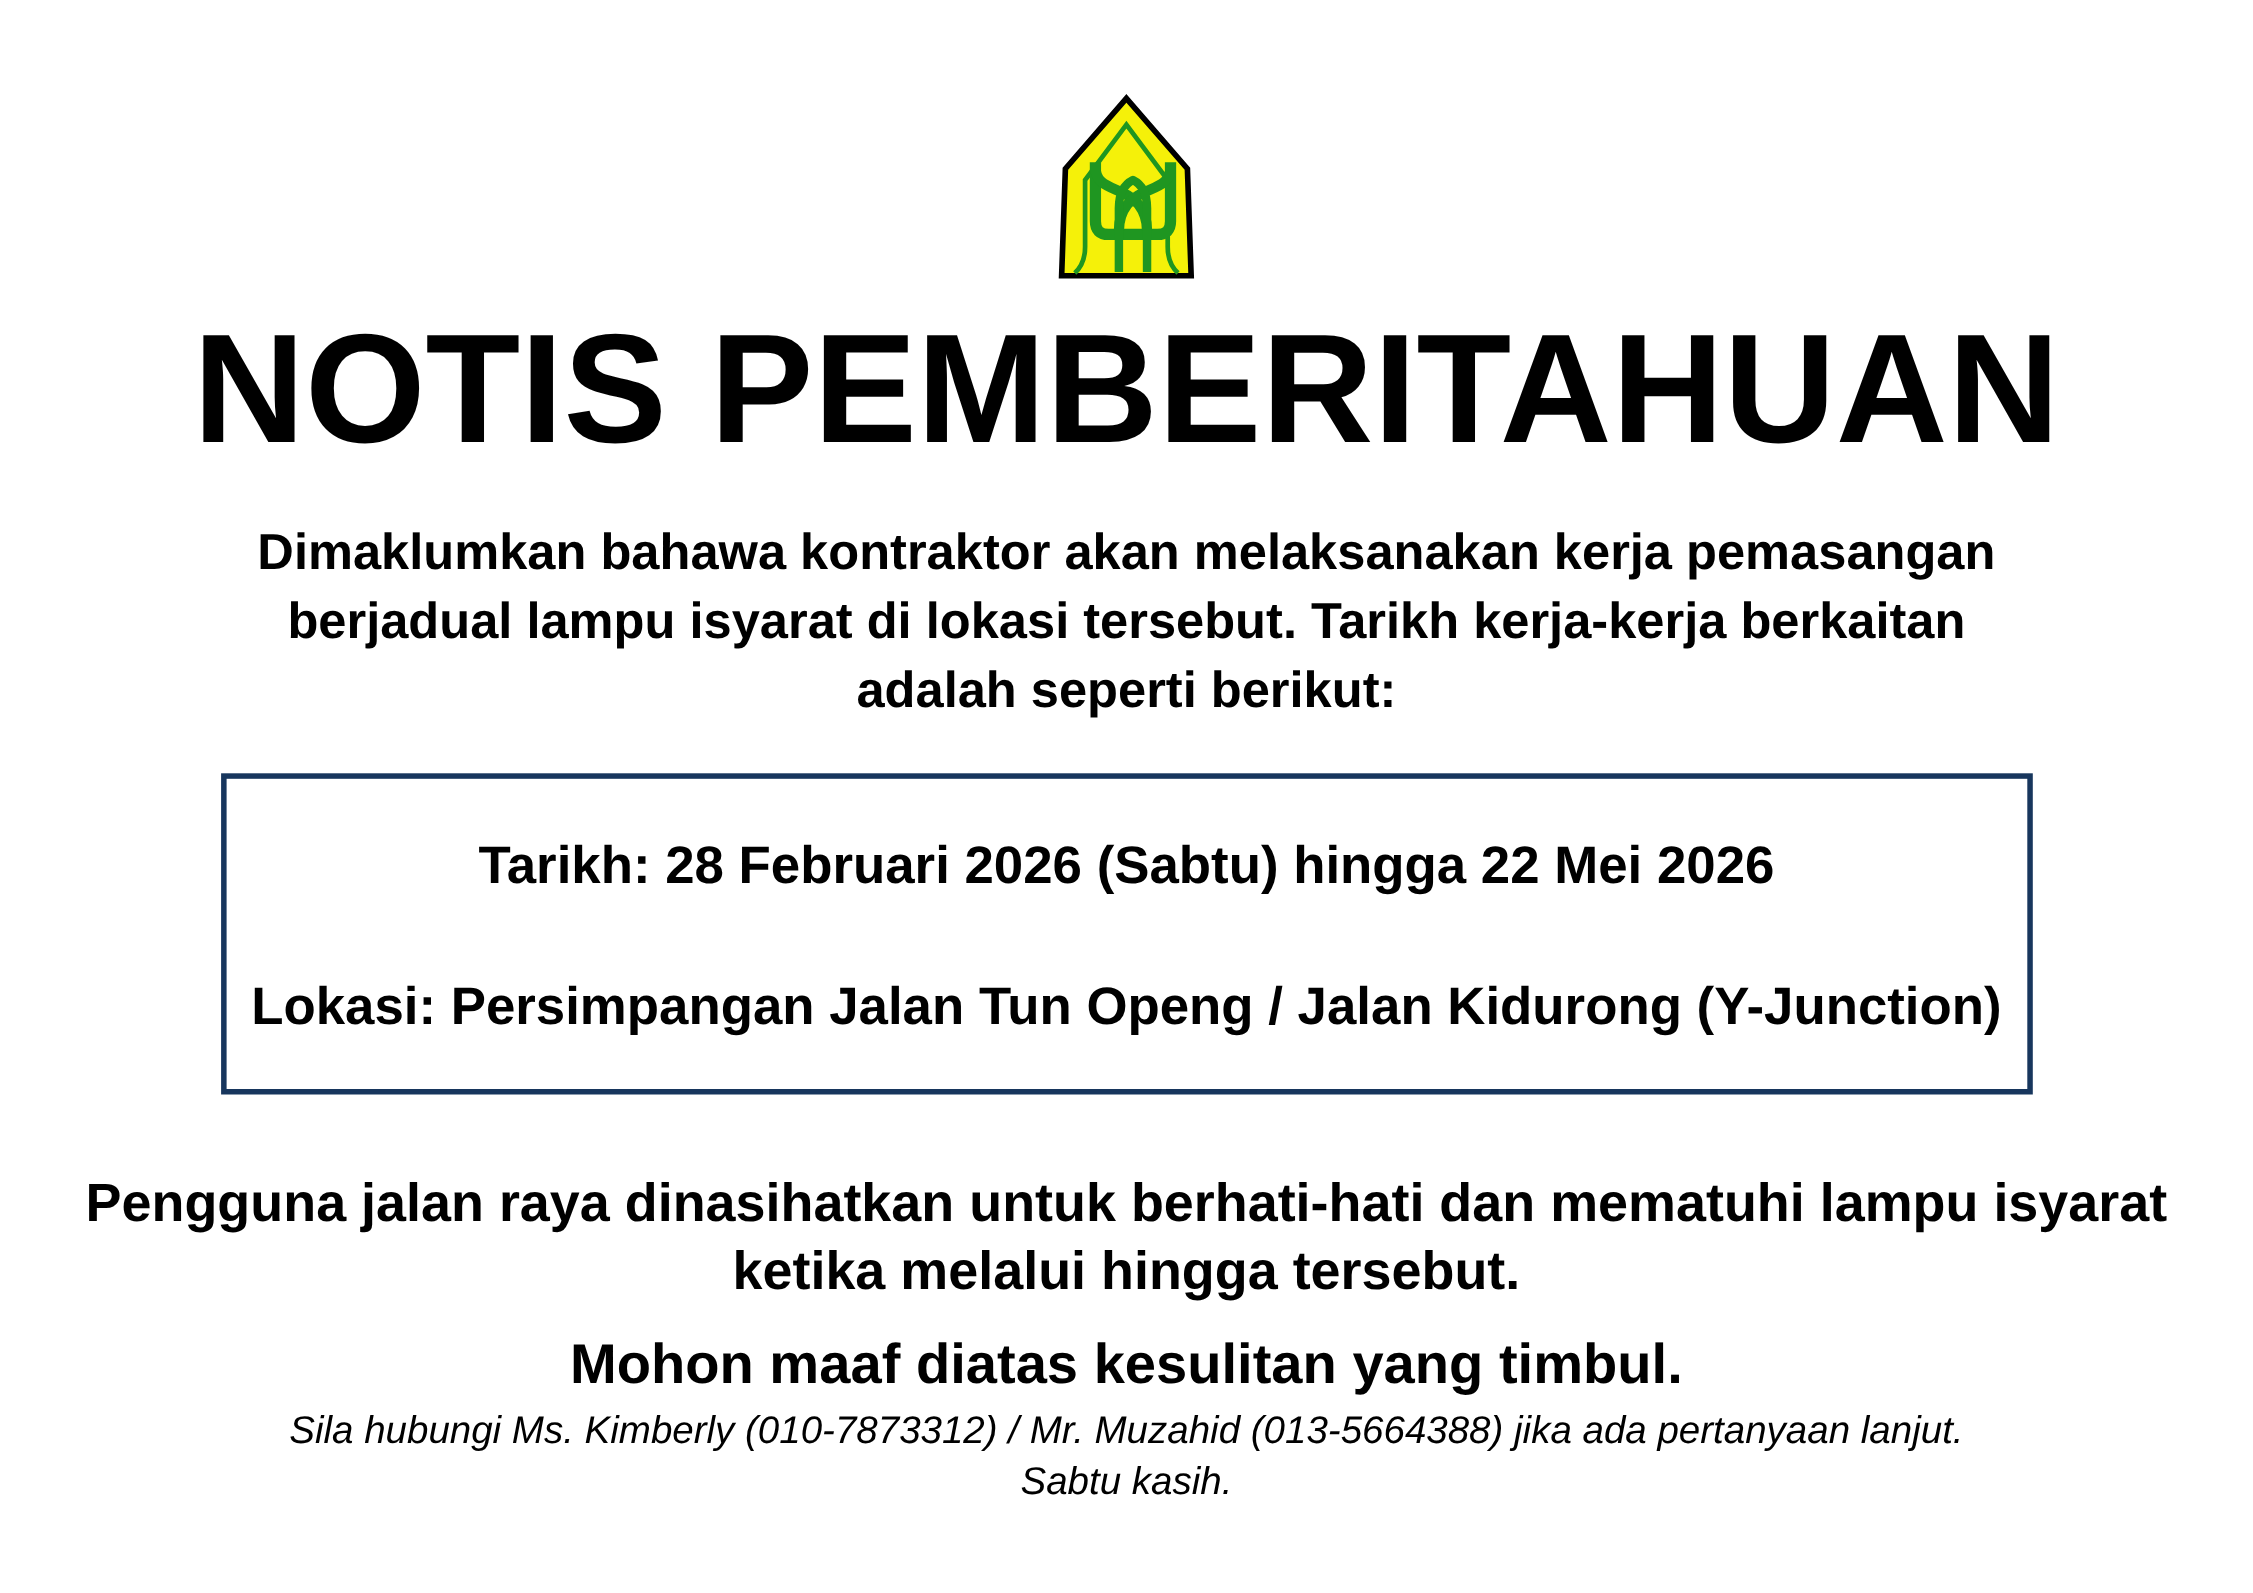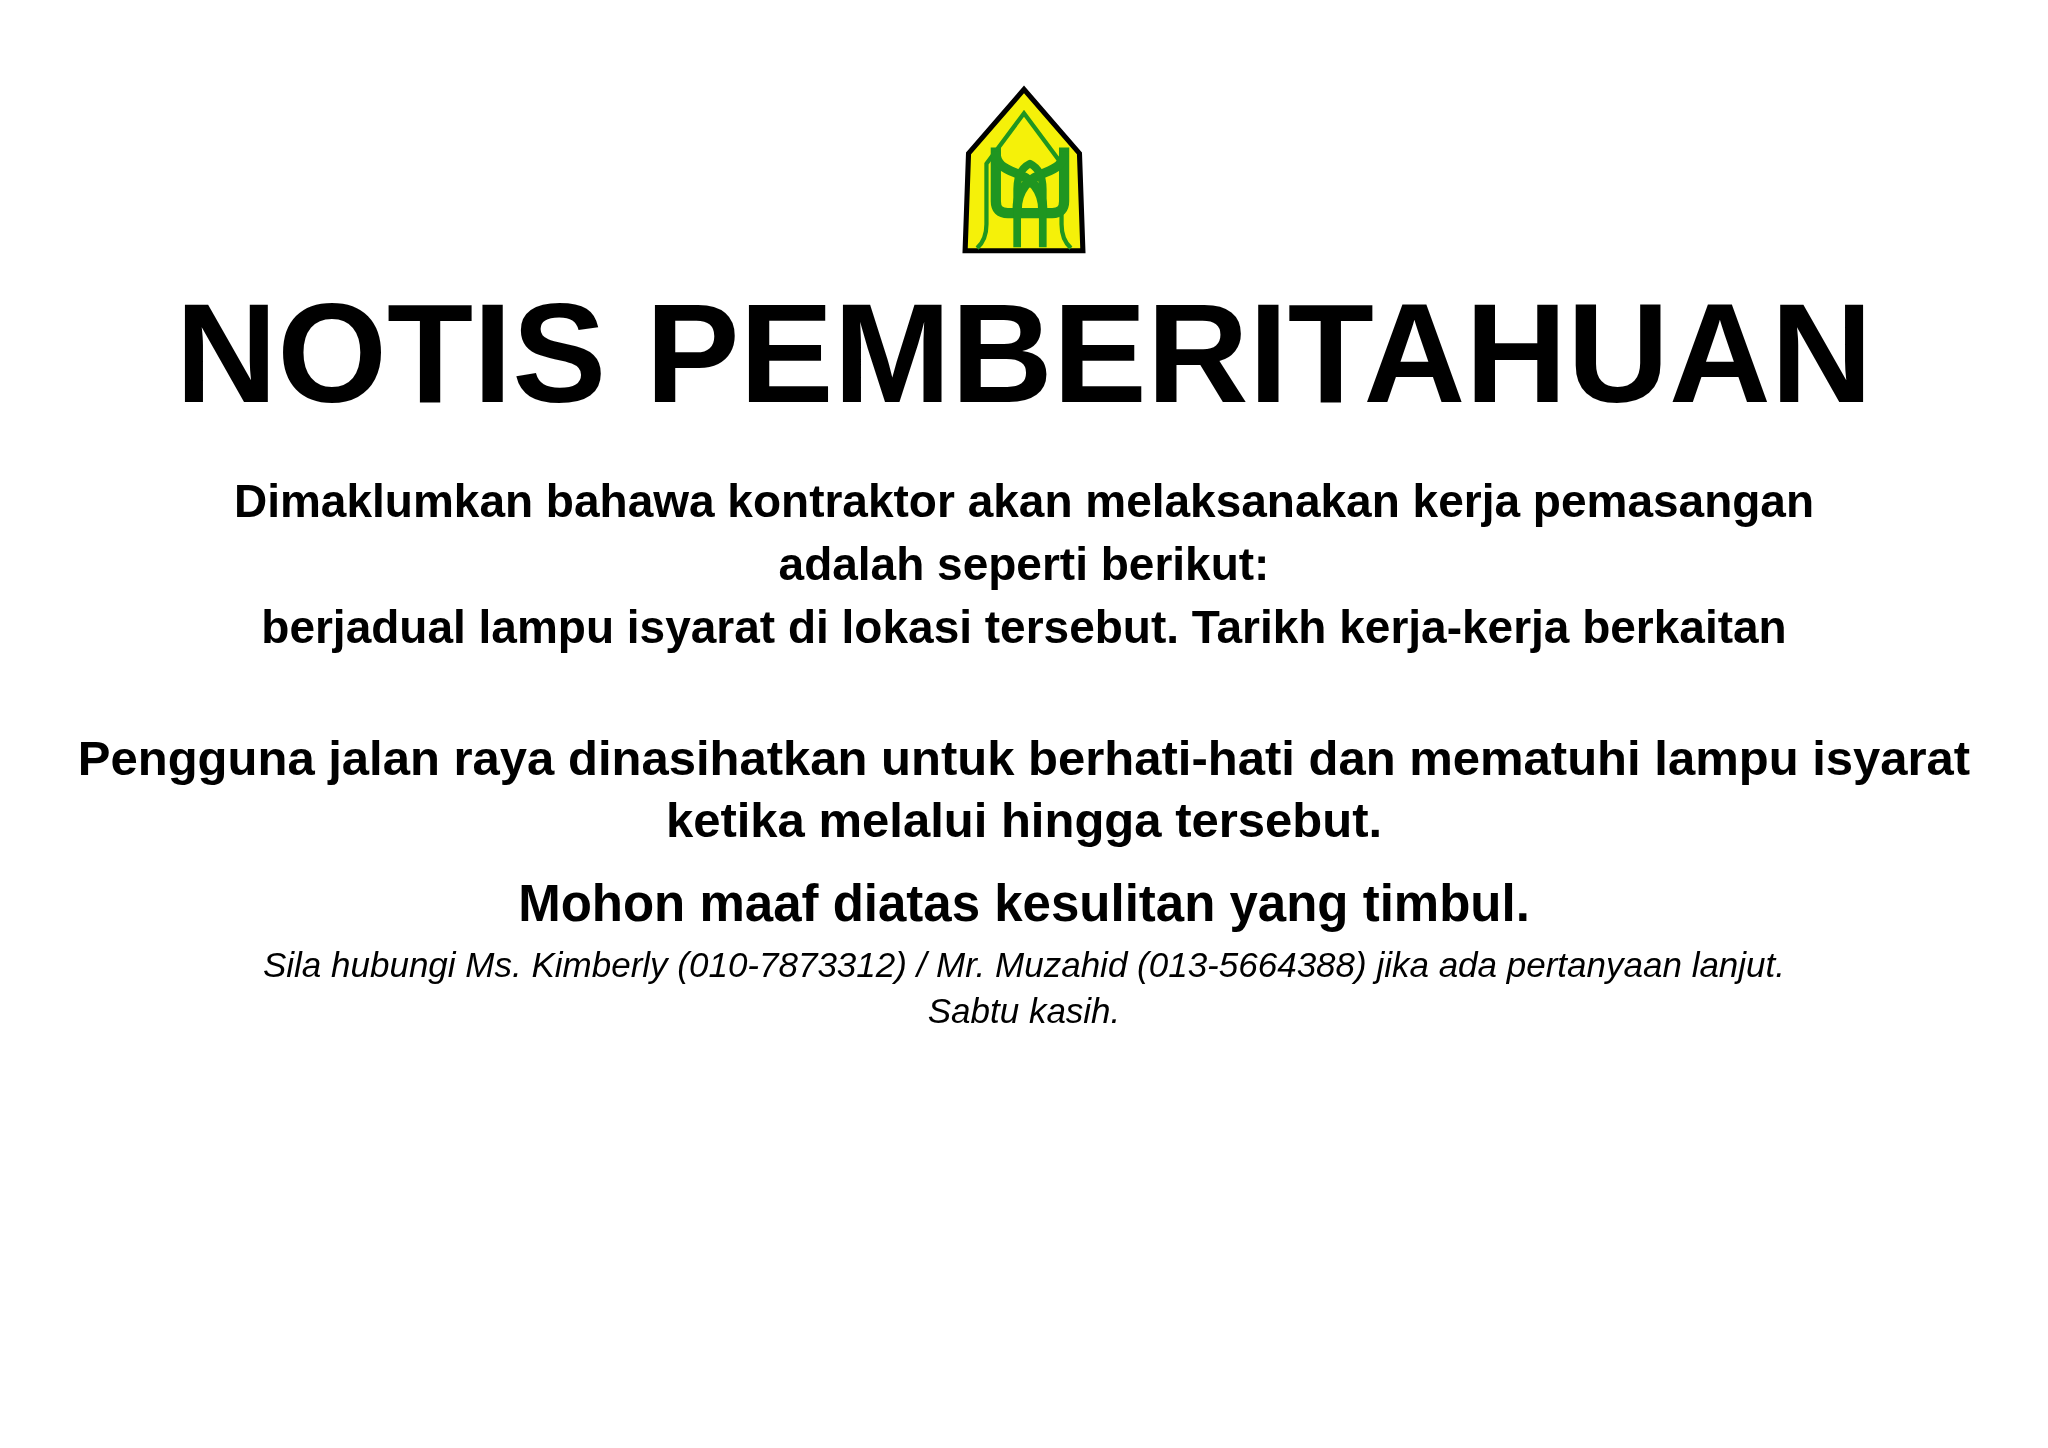--- a/index.html
+++ b/index.html
@@ -96,24 +96,28 @@
     <path d="M42 78 C42 104 72 98 88 118 C95 127 97 137 97 146" fill="none" stroke-width="11" stroke-linecap="butt" stroke="#1f9621"></path>
     <path d="M122 78 C122 104 92 98 76 118 C69 127 67 137 67 146" fill="none" stroke-width="11" stroke-linecap="butt" stroke="#1f9621"></path>
 
     <path d="M67 190 L67 122 C67 104 74 96 82 92 C90 96 97 104 97 122 L97 190" fill="none" stroke-width="9" stroke-linejoin="round" stroke="#1f9621"></path>
   </svg>
 
   <h1 class="notice-title">NOTIS PEMBERITAHUAN</h1>
 
   <div class="intro">
     <div class="line">Dimaklumkan bahawa kontraktor akan melaksanakan kerja pemasangan</div>
+    <div class="line">berjadual lampu isyarat di lokasi tersebut. Tarikh kerja-kerja berkaitan</div>
     <div class="line">adalah seperti berikut:</div>
-    <div class="line">berjadual lampu isyarat di lokasi tersebut. Tarikh kerja-kerja berkaitan</div>
   </div>
 
+  <div class="schedule-box">
+    <div class="line date-line">Tarikh: 28 Februari 2026 (Sabtu) hingga 22 Mei 2026</div>
+    <div class="line location-line">Lokasi: Persimpangan Jalan Tun Openg / Jalan Kidurong (Y-Junction)</div>
+  </div>
 
   <div class="advisory">
     <div class="line">Pengguna jalan raya dinasihatkan untuk berhati-hati dan mematuhi lampu isyarat</div>
     <div class="line">ketika melalui hingga tersebut.</div>
   </div>
 
   <div class="apology">
     <div class="line">Mohon maaf diatas kesulitan yang timbul.</div>
   </div>
 

